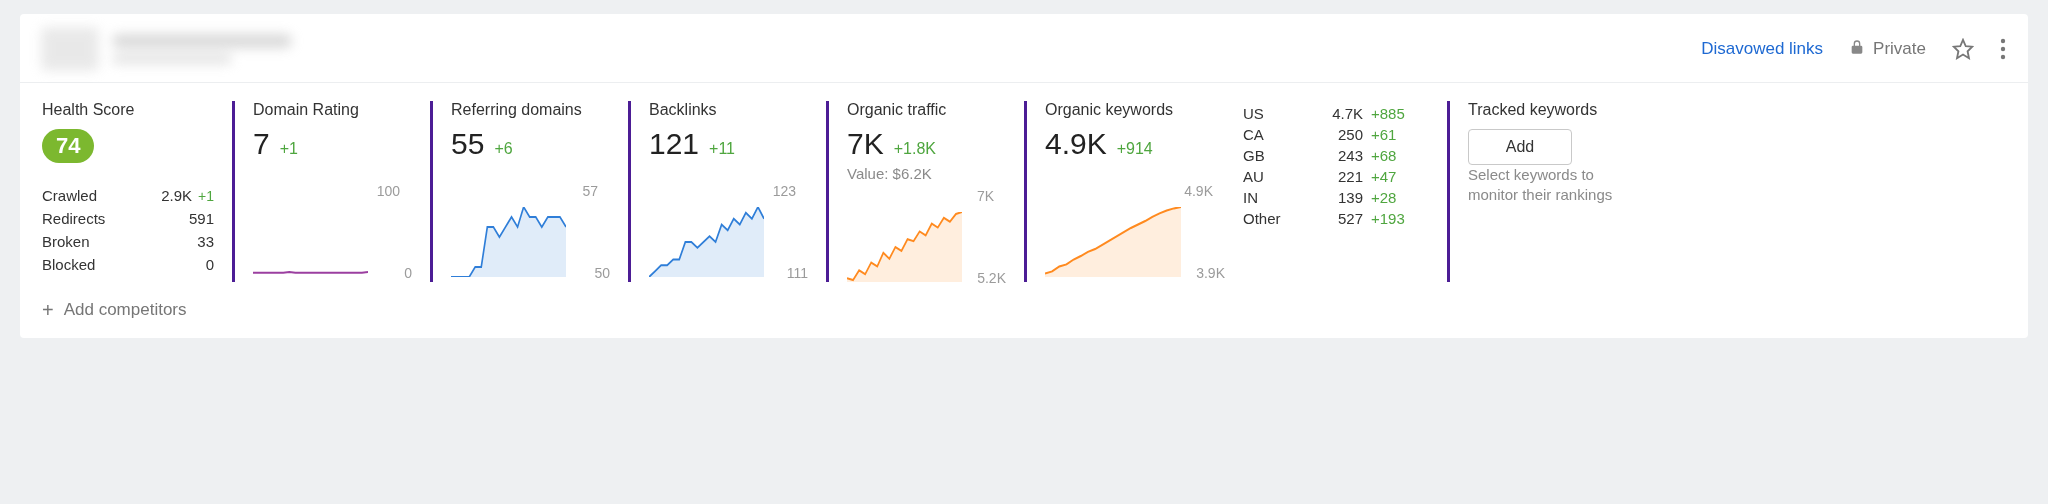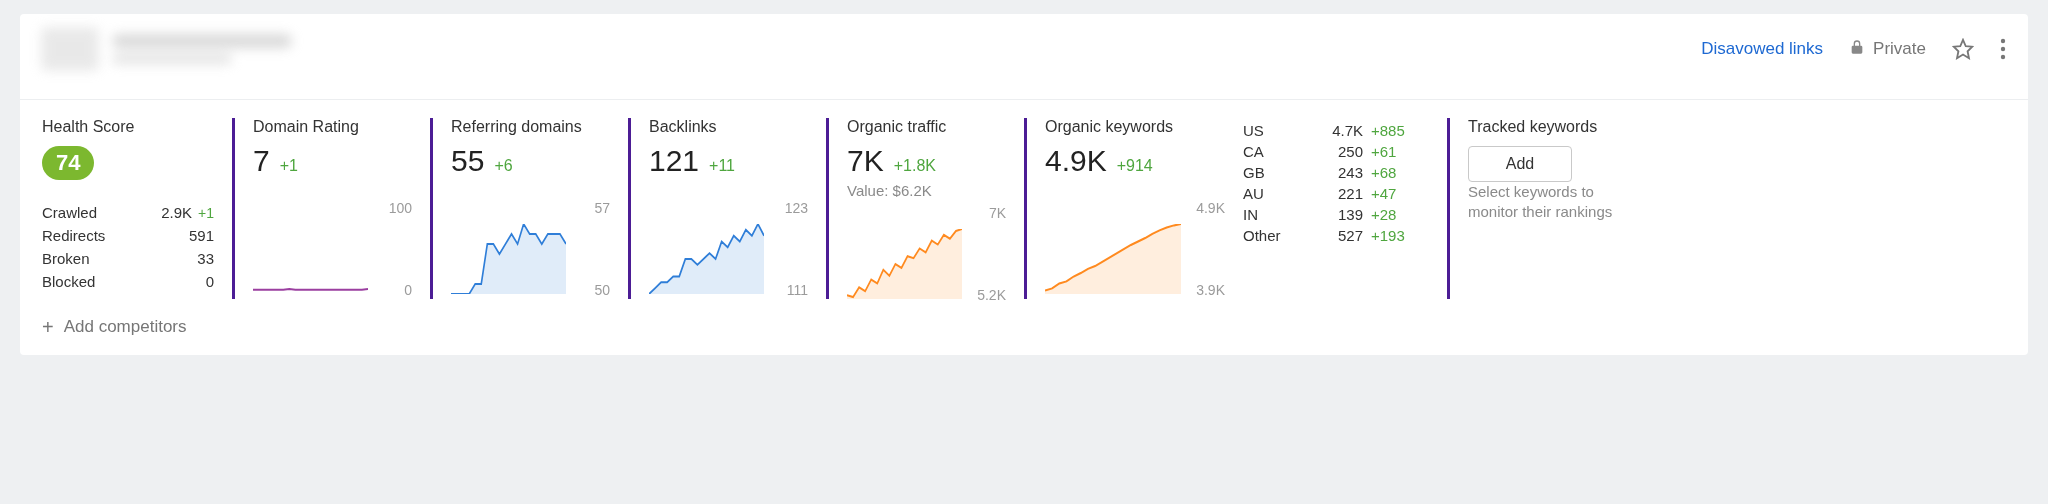--- a/index.html
+++ b/index.html
@@ -13,21 +13,21 @@
   }
   .card {
     background: #fff;
     margin: 14px 20px;
     border-radius: 4px;
   }
   
   .header {
     display: flex;
     align-items: center;
-    padding: 14px 22px 29px 22px;
+    padding: 14px 22px 12px 22px;
     border-bottom: 1px solid #eceef0;
   }
   .identity {
     display: flex;
     align-items: center;
     gap: 14px;
     flex: 1;
     filter: blur(6px);
     opacity: 0.55;
   }
@@ -102,21 +102,21 @@
   .kv .d { color:#4fa63f; font-size:14px;}
 
   
   .chartpanel { width: 198px; flex:0 0 198px; }
   .chartwrap {
     position: relative;
     height: 90px;
     margin-top: 28px;
   }
   .chartwrap .toplabel {
-    position:absolute; right:0; top:-4px;
+    position:absolute; right:12px; top:-4px;
     font-size:14px; color:#9b9b9b;
   }
   .chartwrap .botlabel {
     position:absolute; right:0; bottom:-4px;
     font-size:14px; color:#9b9b9b;
   }
   .chartwrap svg {
     position:absolute; left:0; bottom:0;
     width: calc(100% - 44px);
     height: 70px;

